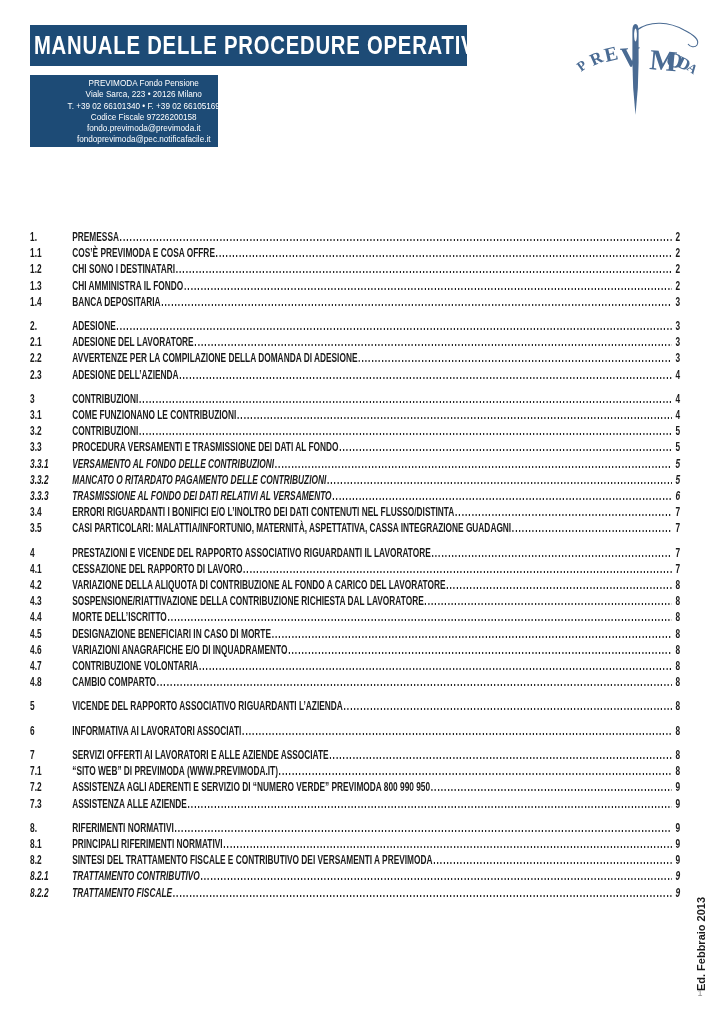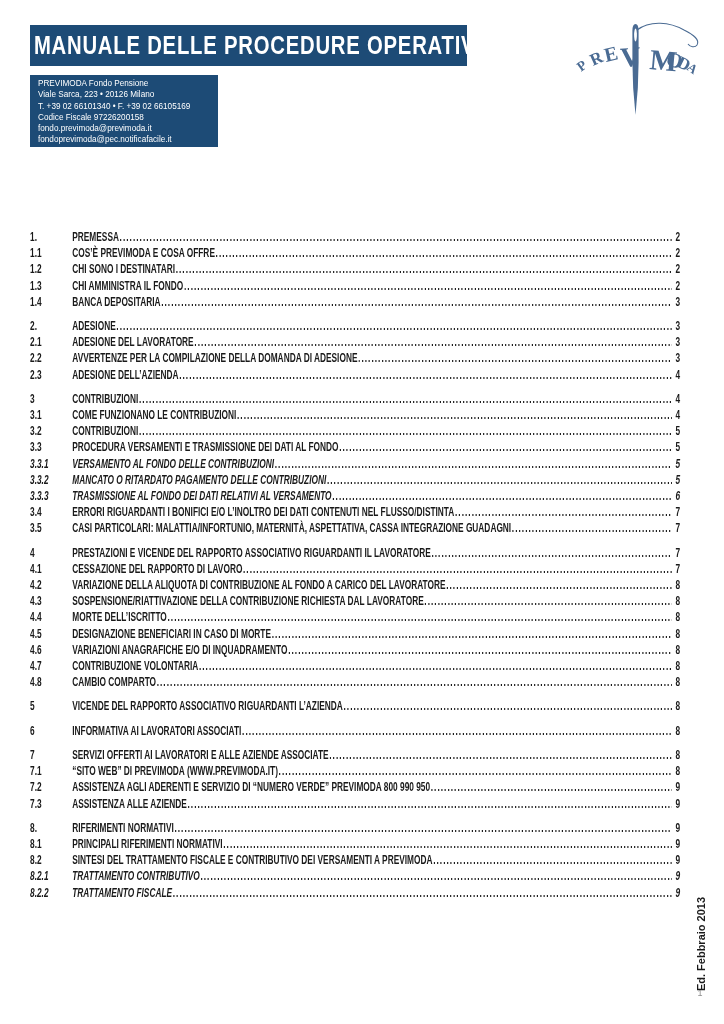--- a/index.html
+++ b/index.html
@@ -11,21 +11,21 @@
     background:#1d4b76; display:flex; align-items:center; overflow:hidden;
   }
   .title-text {
     color:#ffffff; font-weight:bold; font-size:26px; letter-spacing:1px;
     white-space:nowrap; padding-left:5px;
     transform:scaleX(0.78); transform-origin:left center;
   }
 
   .contact-box {
     position:absolute; left:30px; top:75px; width:188px; height:72px;
-    background:#1d4b76; color:#ffffff; padding:2px 8px; overflow:hidden;
+    background:#1d4b76; color:#ffffff; padding:2px 20px; overflow:hidden;text-align:center;
   }
   .contact-inner { width:218px; transform:scaleX(0.86); transform-origin:left top; }
   .contact-line { font-size:9.5px; line-height:11.3px; white-space:nowrap; }
 
   .logo { position:absolute; left:568px; top:16px; width:140px; height:104px; }
 
   .toc {
     position:absolute; left:30px; top:229px; width:1016px;
     transform:scaleX(0.64); transform-origin:left top;
     color:#1a1a1a;

